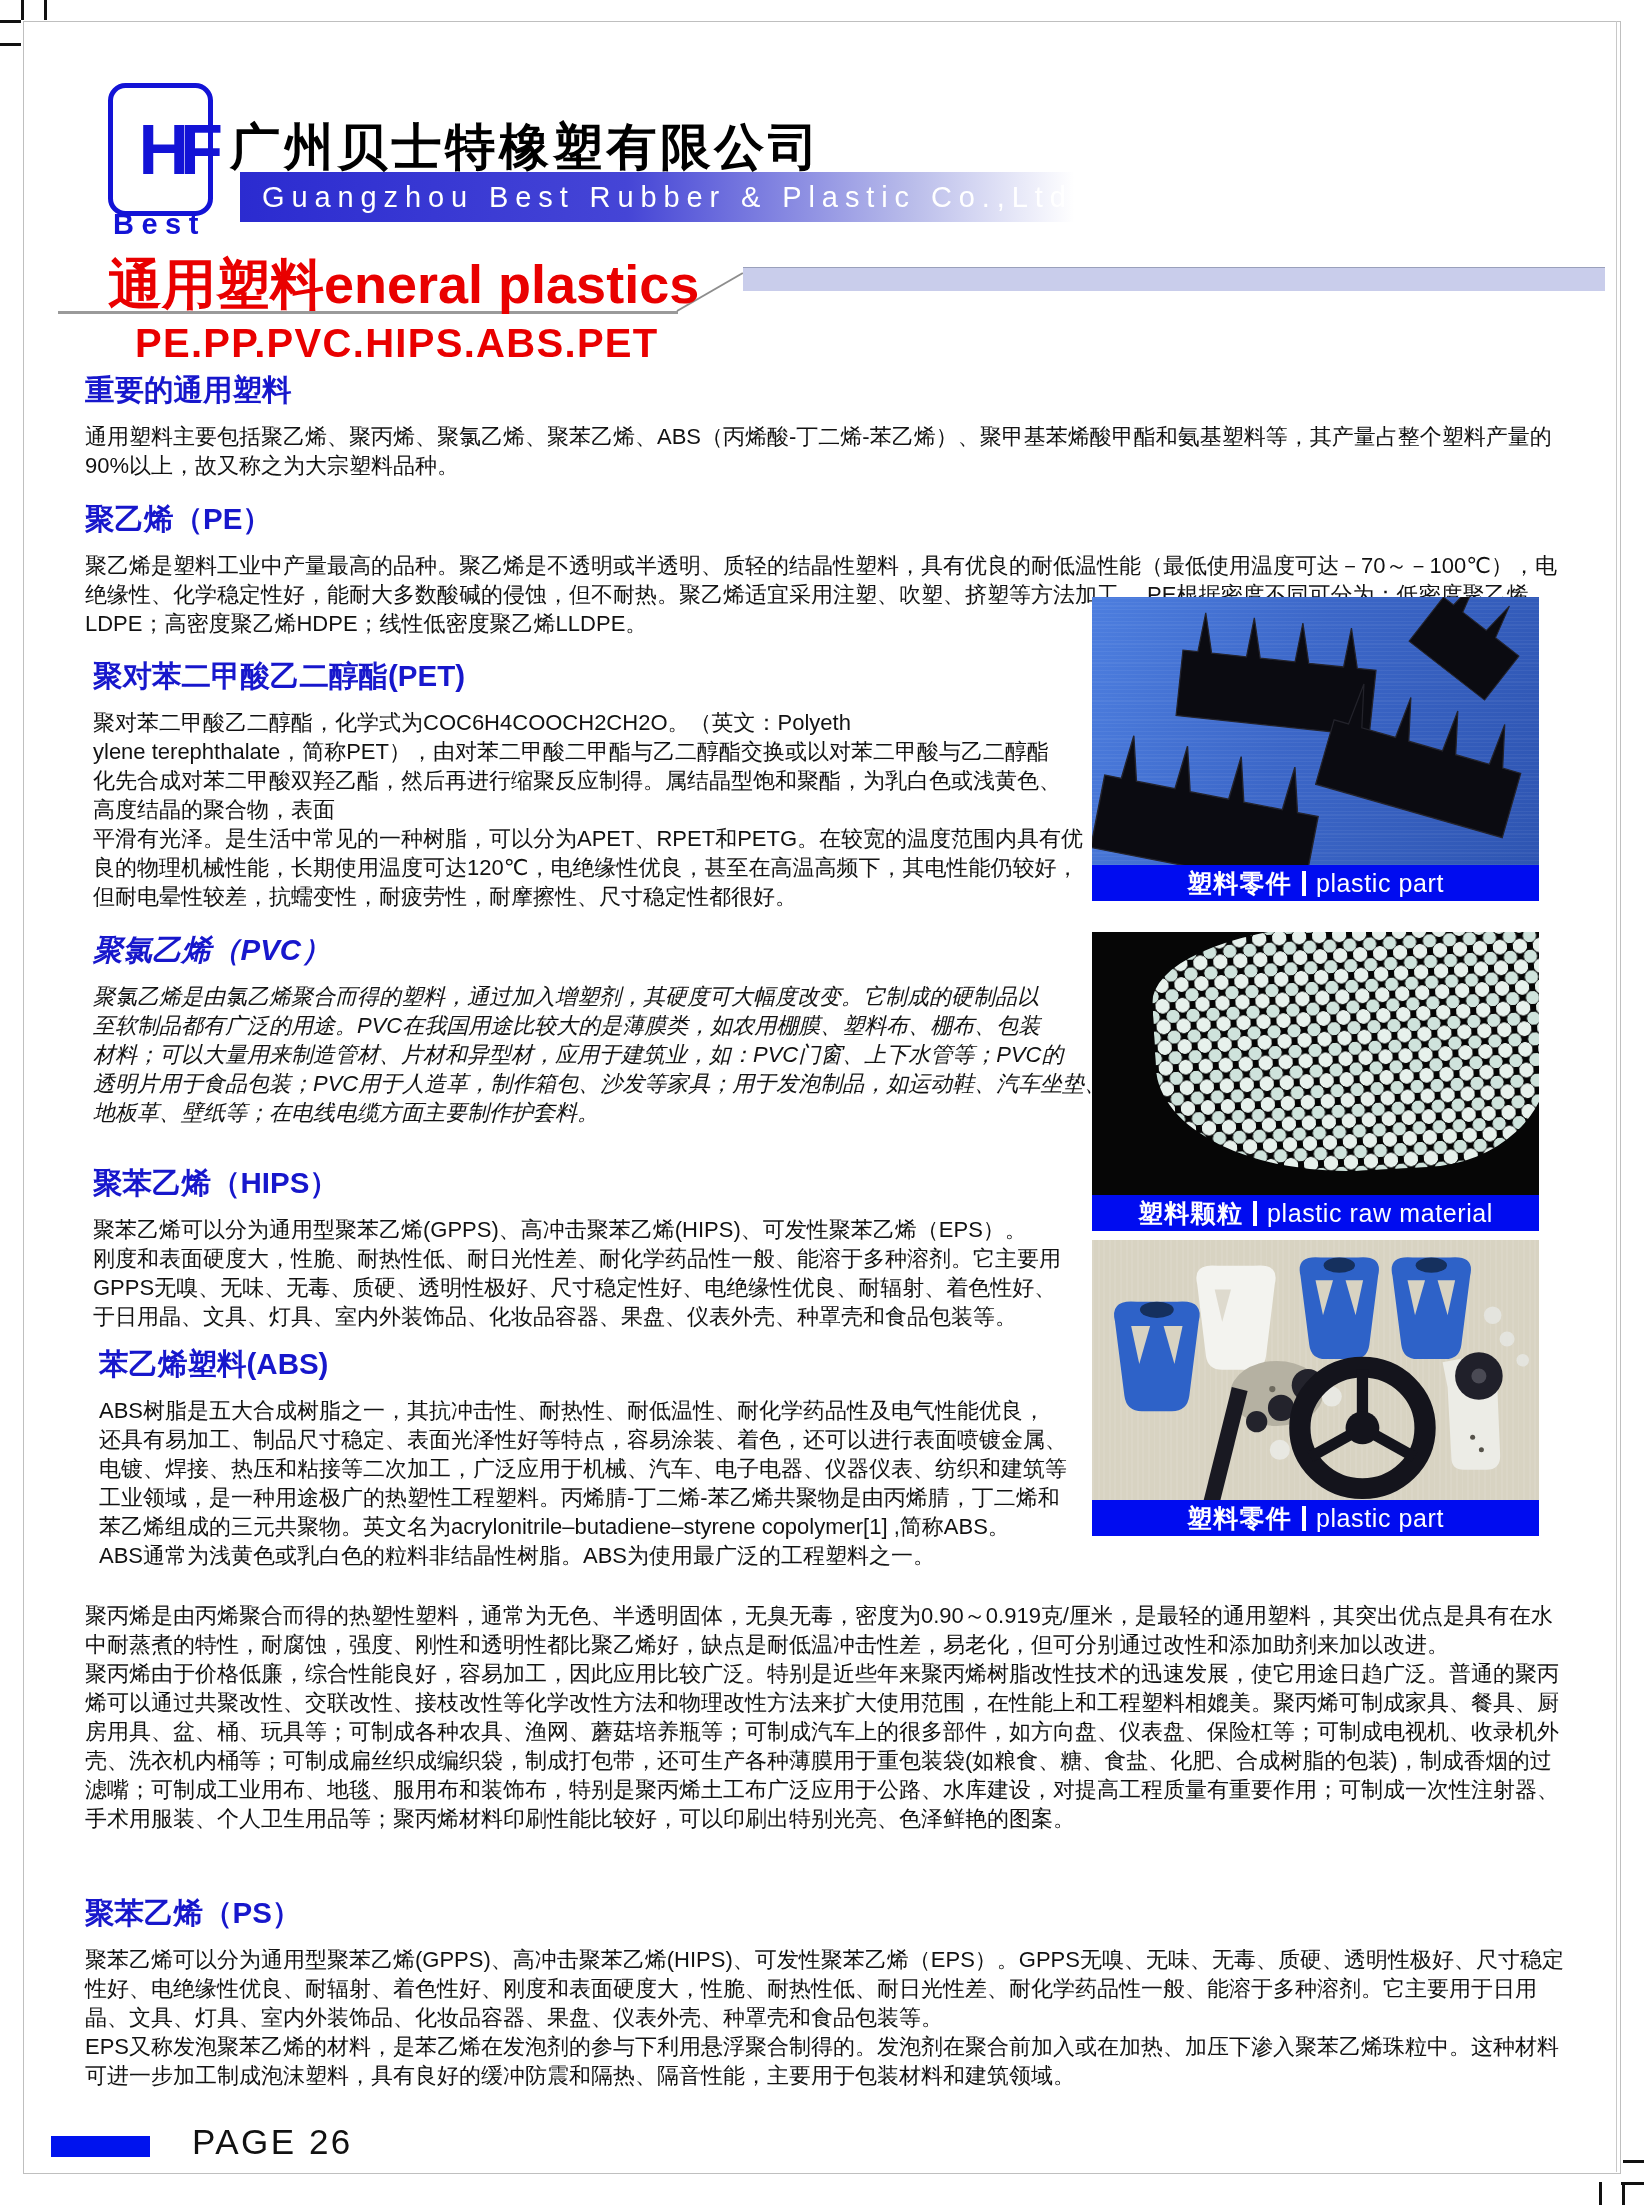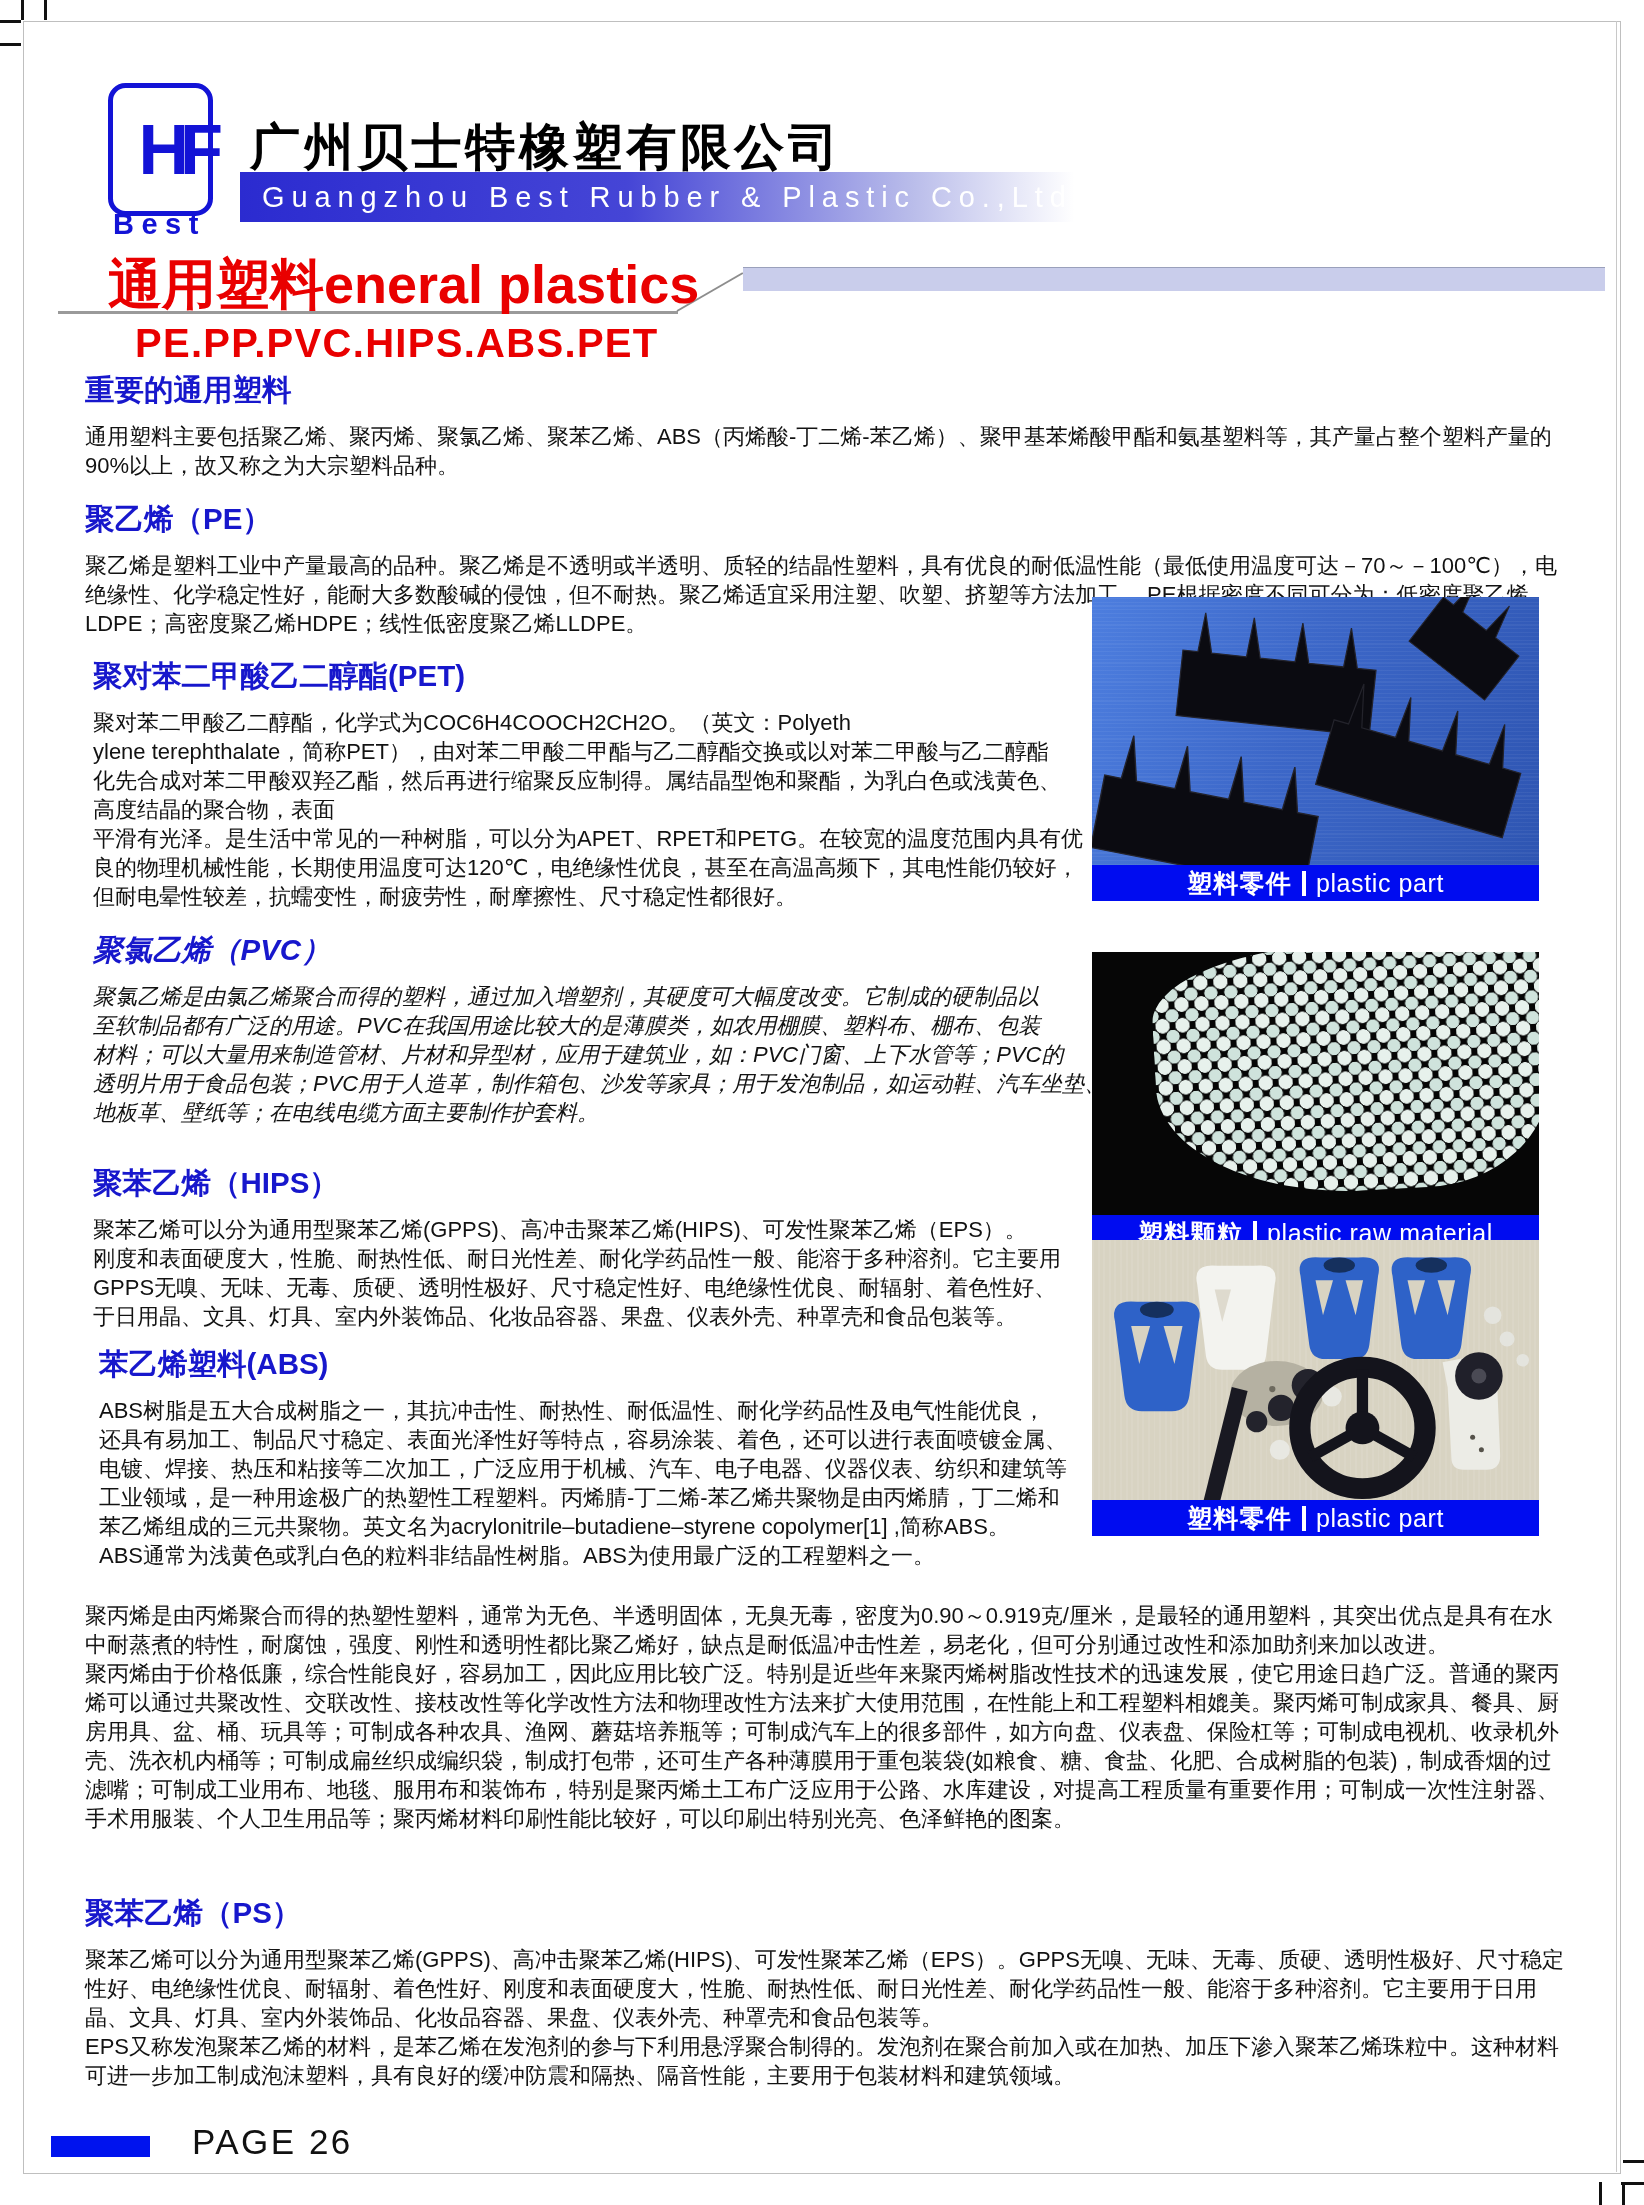--- a/index.html
+++ b/index.html
@@ -9,21 +9,21 @@
   .mark{position:absolute;background:#111;}
   .border-rect{position:absolute;left:23px;top:21px;width:1596px;height:2151px;
                border:1.9px solid #bfbfbf;}
   .border-right2{position:absolute;left:1616px;top:21px;width:0;height:2151px;border-left:1.3px solid #c8c8c8;}
   
   .logo-box{position:absolute;left:108px;top:83px;width:95px;height:123px;
             border:5.6px solid var(--logo-blue);border-radius:17.5px;display:flex;align-items:center;justify-content:center;}
   .logo-hf{font-size:70px;font-weight:800;color:var(--logo-blue);letter-spacing:-8.8px;padding-right:7.5px;margin-left:39px;}
   .logo-best{position:absolute;left:113px;top:208px;font-size:29px;font-weight:700;
              color:var(--logo-blue);letter-spacing:7.5px;}
-  .company-cn{position:absolute;left:250px;top:114px;font-size:50px;font-weight:700;color:#000;letter-spacing:3.8px;white-space:nowrap;}
+  .company-cn{position:absolute;left:230px;top:114px;font-size:50px;font-weight:700;color:#000;letter-spacing:3.8px;white-space:nowrap;}
   .gradient-bar{position:absolute;left:240px;top:172px;width:860px;height:50px;
                 background:linear-gradient(90deg,var(--gradient-bar-blue) 0%,#4545d6 45%,#b9bcea 78%,#ffffff 97%);
                 display:flex;align-items:center;}
   .gradient-bar span{color:#fff;font-size:29px;letter-spacing:6.9px;padding-left:22px;white-space:nowrap;font-weight:500;}
   
   .title-red{position:absolute;left:108px;top:249px;font-size:54px;font-weight:600;
              color:var(--title-red);white-space:nowrap;}
   .title-underline{position:absolute;left:58px;top:311px;width:620px;height:2.5px;background:#9a9a9a;}
   .title-slant{position:absolute;left:677px;top:310px;width:76px;height:1.9px;background:#8d8d8d;
                transform:rotate(-30deg);transform-origin:0 50%;}
@@ -199,21 +199,21 @@
         </g>
       </svg>
     </div>
     <div class="caption-bar">
       <span class="caption-cn">塑料零件</span>
       <span class="caption-div"></span>
       <span class="caption-en">plastic part</span>
     </div>
   </div>
 
-  <div class="figure" style="top:952px;">
+  <div class="figure" style="top:932px;">
     <div class="photo photo-black">
       <div class="pellets"></div>
     </div>
     <div class="caption-bar">
       <span class="caption-cn">塑料颗粒</span>
       <span class="caption-div"></span>
       <span class="caption-en">plastic raw material</span>
     </div>
   </div>
 

